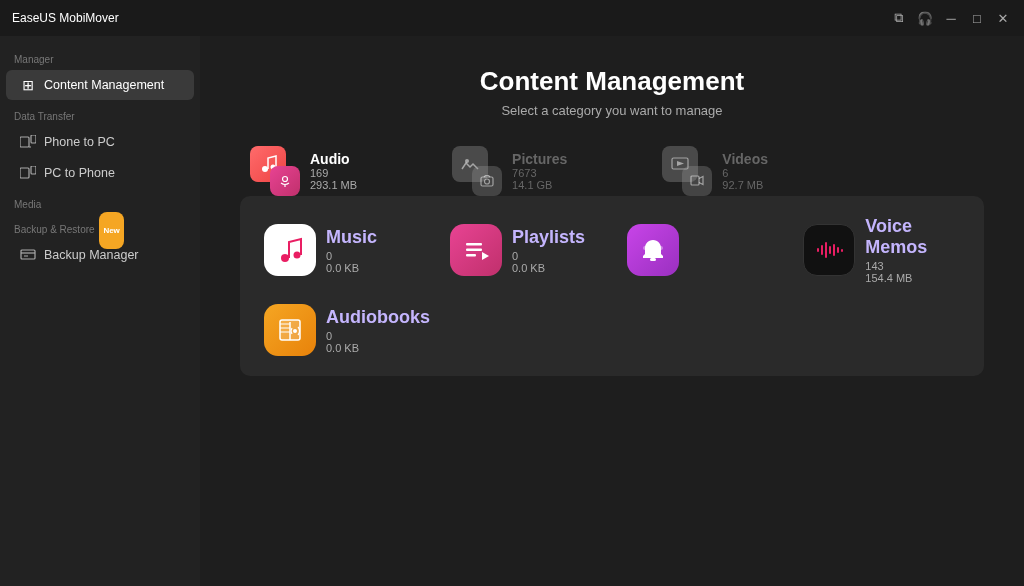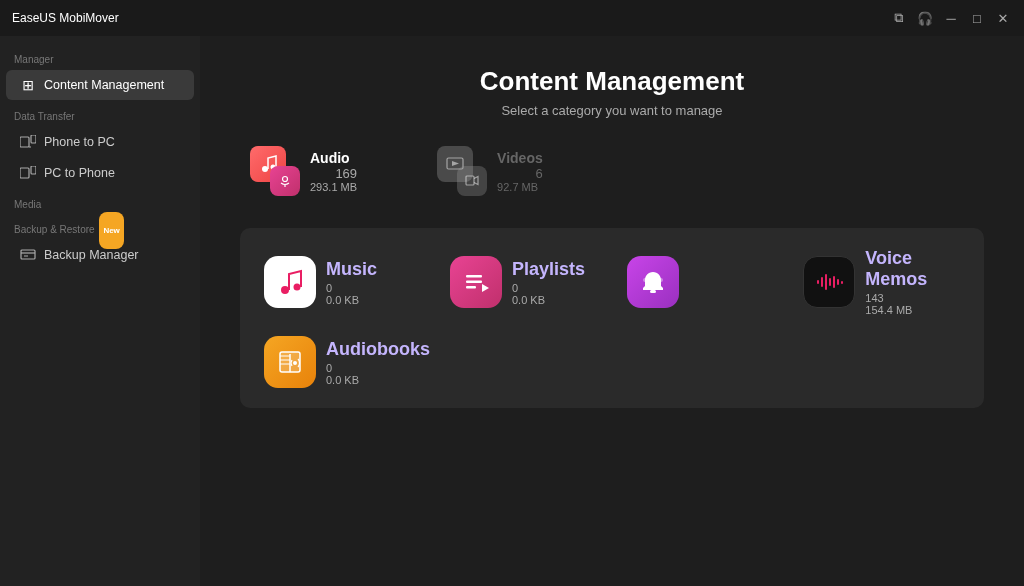--- a/index.html
+++ b/index.html
@@ -119,43 +119,42 @@
     .content-subtitle {
       font-size: 13px;
       color: #aaa;
       text-align: center;
       margin-bottom: 28px;
     }
 
     
     .top-categories {
       display: flex;
-      gap: 20px;
-      margin-bottom: 32px;
+      gap: 35px;
+      margin-bottom: 0;
       padding: 0 10px;
     }
     .top-category-card {
       display: flex;
       align-items: center;
       gap: 10px;
       cursor: pointer;
     }
     .top-category-info {
       display: flex;
       flex-direction: column;
     }
     .top-category-name {
       font-size: 14px;
       font-weight: 600;
       color: #fff;
     }
     .top-category-count {
-      font-size: 13px;
+      font-size: 11px;
       color: #aaa;
-      text-align: right;
     }
     .top-category-size {
       font-size: 11px;
       color: #aaa;
     }
     .top-category-card.dimmed .top-category-name,
     .top-category-card.dimmed .top-category-count,
     .top-category-card.dimmed .top-category-size {
       color: #666;
     }
@@ -398,20 +397,42 @@
             </svg>
           </div>
         </div>
         <div class="top-category-info">
           <span class="top-category-name">Audio</span>
           <span class="top-category-count">169</span>
           <span class="top-category-size">293.1 MB</span>
         </div>
       </div>
 
+      <div class="top-category-card dimmed" style="margin-left: 60px;">
+        <div class="pictures-icon-wrapper">
+          <div class="pic-icon-main">
+            <svg width="18" height="18" viewBox="0 0 18 18" fill="none">
+              <circle cx="6" cy="6" r="2" fill="rgba(255,255,255,0.5)"></circle>
+              <path d="M1 14 L5 8 L9 12 L12 9 L17 14" stroke="rgba(255,255,255,0.5)" stroke-width="1.5" fill="none"></path>
+            </svg>
+          </div>
+          <div class="pic-icon-sub">
+            <svg width="14" height="14" viewBox="0 0 14 14" fill="none">
+              <rect x="1" y="3" width="12" height="9" rx="1.5" stroke="rgba(255,255,255,0.5)" stroke-width="1.2" fill="none"></rect>
+              <circle cx="7" cy="7.5" r="2.5" stroke="rgba(255,255,255,0.5)" stroke-width="1.2" fill="none"></circle>
+              <path d="M4 3 L5.5 1.5 L8.5 1.5 L10 3" stroke="rgba(255,255,255,0.5)" stroke-width="1.2" fill="none"></path>
+            </svg>
+          </div>
+        </div>
+        <div class="top-category-info">
+          <span class="top-category-name">Pictures</span>
+          <span class="top-category-count">7673</span>
+          <span class="top-category-size">14.1 GB</span>
+        </div>
+      </div>
 
       <div class="top-category-card dimmed" style="margin-left: 60px;">
         <div class="videos-icon-wrapper">
           <div class="vid-icon-main">
             <svg width="18" height="18" viewBox="0 0 18 18" fill="none">
               <rect x="1" y="3" width="16" height="11" rx="1.5" stroke="rgba(255,255,255,0.5)" stroke-width="1.2" fill="none"></rect>
               <polygon points="6,6 6,11 13,8.5" fill="rgba(255,255,255,0.5)"></polygon>
             </svg>
           </div>
           <div class="vid-icon-sub">

